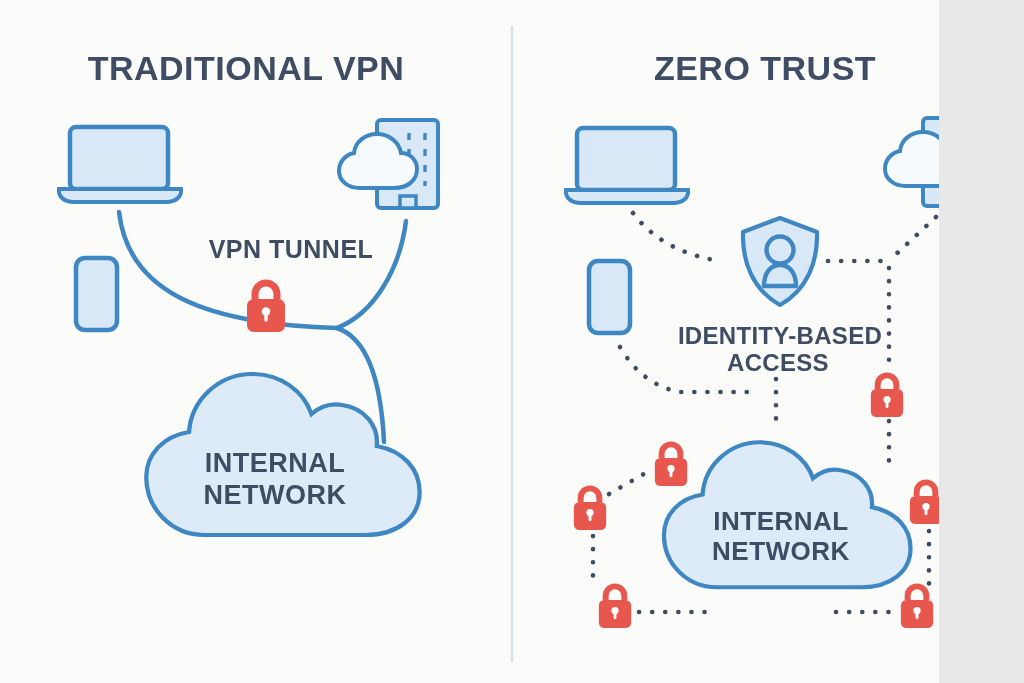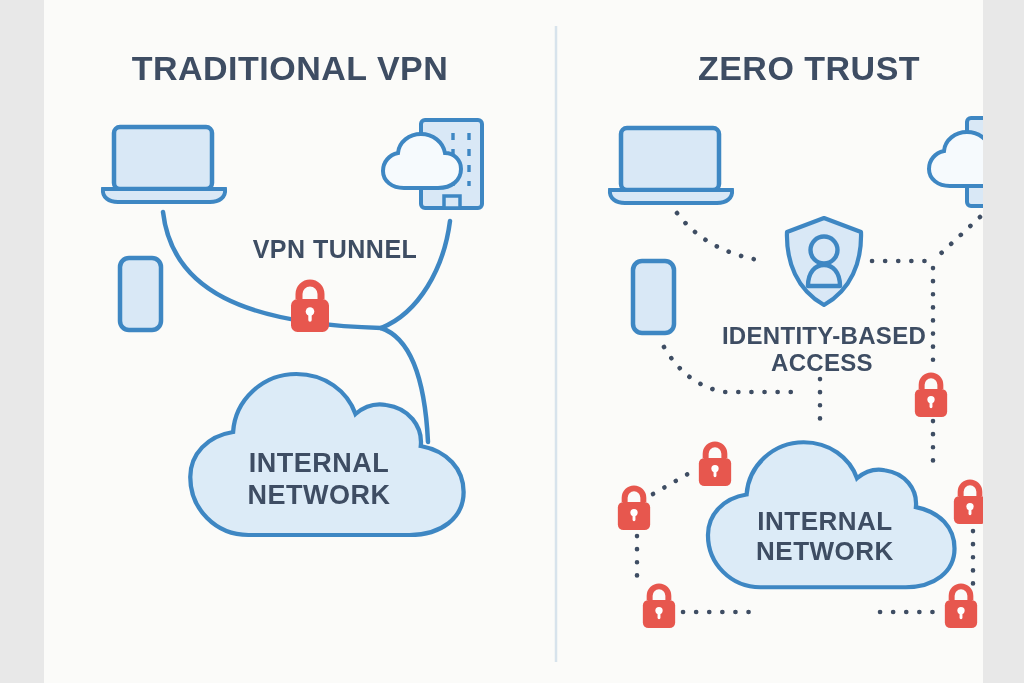--- a/index.html
+++ b/index.html
@@ -8,21 +8,21 @@
     --fill:#d9e8f6;
     --cloudfill:#dcebf7;
     --lightcloud:#f6fafd;
     --ink:#3e4d63;
     --red:#e7574e;
     --divider:#d7e3ec;
   }
   html,body{margin:0;padding:0;background:#e8e8e8;}
   .canvas{
     position:relative;width:939px;height:683px;background:var(--bg);
-    overflow:hidden;font-family:"Liberation Sans",sans-serif;margin-left:44px;
+    overflow:hidden;font-family:"Liberation Sans",sans-serif;
   }
   svg{display:block;}
   text{font-family:"Liberation Sans",sans-serif;font-weight:bold;fill:var(--ink);}
   .title{font-size:34px;letter-spacing:.5px;}
   .sublabel{font-size:25px;letter-spacing:.5px;}
   .accesslabel{font-size:24px;letter-spacing:.3px;}
   .netlabel{font-size:27px;letter-spacing:.5px;}
   .netlabel-r{font-size:26px;letter-spacing:.5px;}
   .solidline{fill:none;stroke:var(--blue);stroke-width:4.5;stroke-linecap:round;}
   .dotline{fill:none;stroke:var(--ink);stroke-width:4.6;stroke-linecap:round;stroke-dasharray:0.1 13;}

